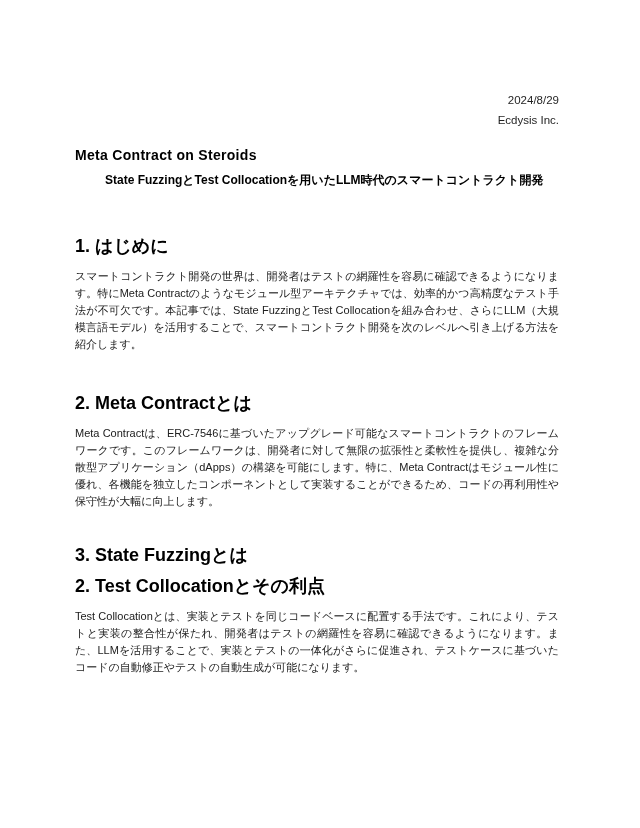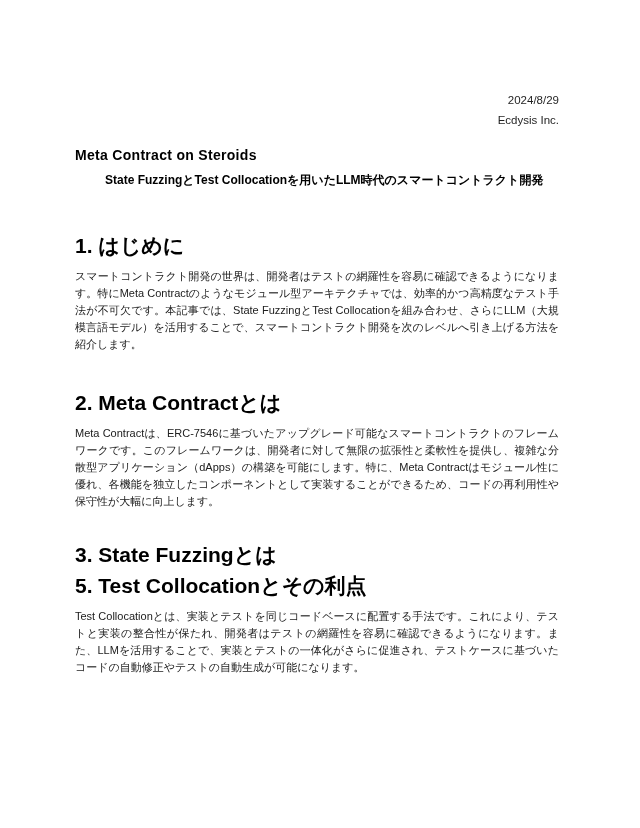--- a/index.html
+++ b/index.html
@@ -35,21 +35,21 @@
   .doc-subtitle {
     margin: 6px 0 0 0;
     padding-left: 30px;
     font-size: 12px;
     line-height: 17px;
     font-weight: bold;
     color: #000000;
   }
   section h2 {
     margin: 0 0 13px 0;
-    font-size: 21px;
+    font-size: 18px;
     line-height: 18px;
     font-weight: bold;
     color: #000000;
   }
   section p {
     margin: 0;
     font-size: 11px;
     line-height: 17px;
     text-align: justify;
     color: #202020;
@@ -81,17 +81,17 @@
   <section class="sec-2">
     <h2>2. Meta Contractとは</h2>
     <p>Meta Contractは、ERC-7546に基づいたアップグレード可能なスマートコントラクトのフレームワークです。このフレームワークは、開発者に対して無限の拡張性と柔軟性を提供し、複雑な分散型アプリケーション（dApps）の構築を可能にします。特に、Meta Contractはモジュール性に優れ、各機能を独立したコンポーネントとして実装することができるため、コードの再利用性や保守性が大幅に向上します。</p>
   </section>
 
   <section class="sec-3">
     <h2>3. State Fuzzingとは</h2>
   </section>
 
   <section class="sec-4">
-    <h2>5. Test Collocationとその利点</h2>
+    <h2>2. Test Collocationとその利点</h2>
     <p>Test Collocationとは、実装とテストを同じコードベースに配置する手法です。これにより、テストと実装の整合性が保たれ、開発者はテストの網羅性を容易に確認できるようになります。また、LLMを活用することで、実装とテストの一体化がさらに促進され、テストケースに基づいたコードの自動修正やテストの自動生成が可能になります。</p>
   </section>
 
 </div>
 
 </body></html>

